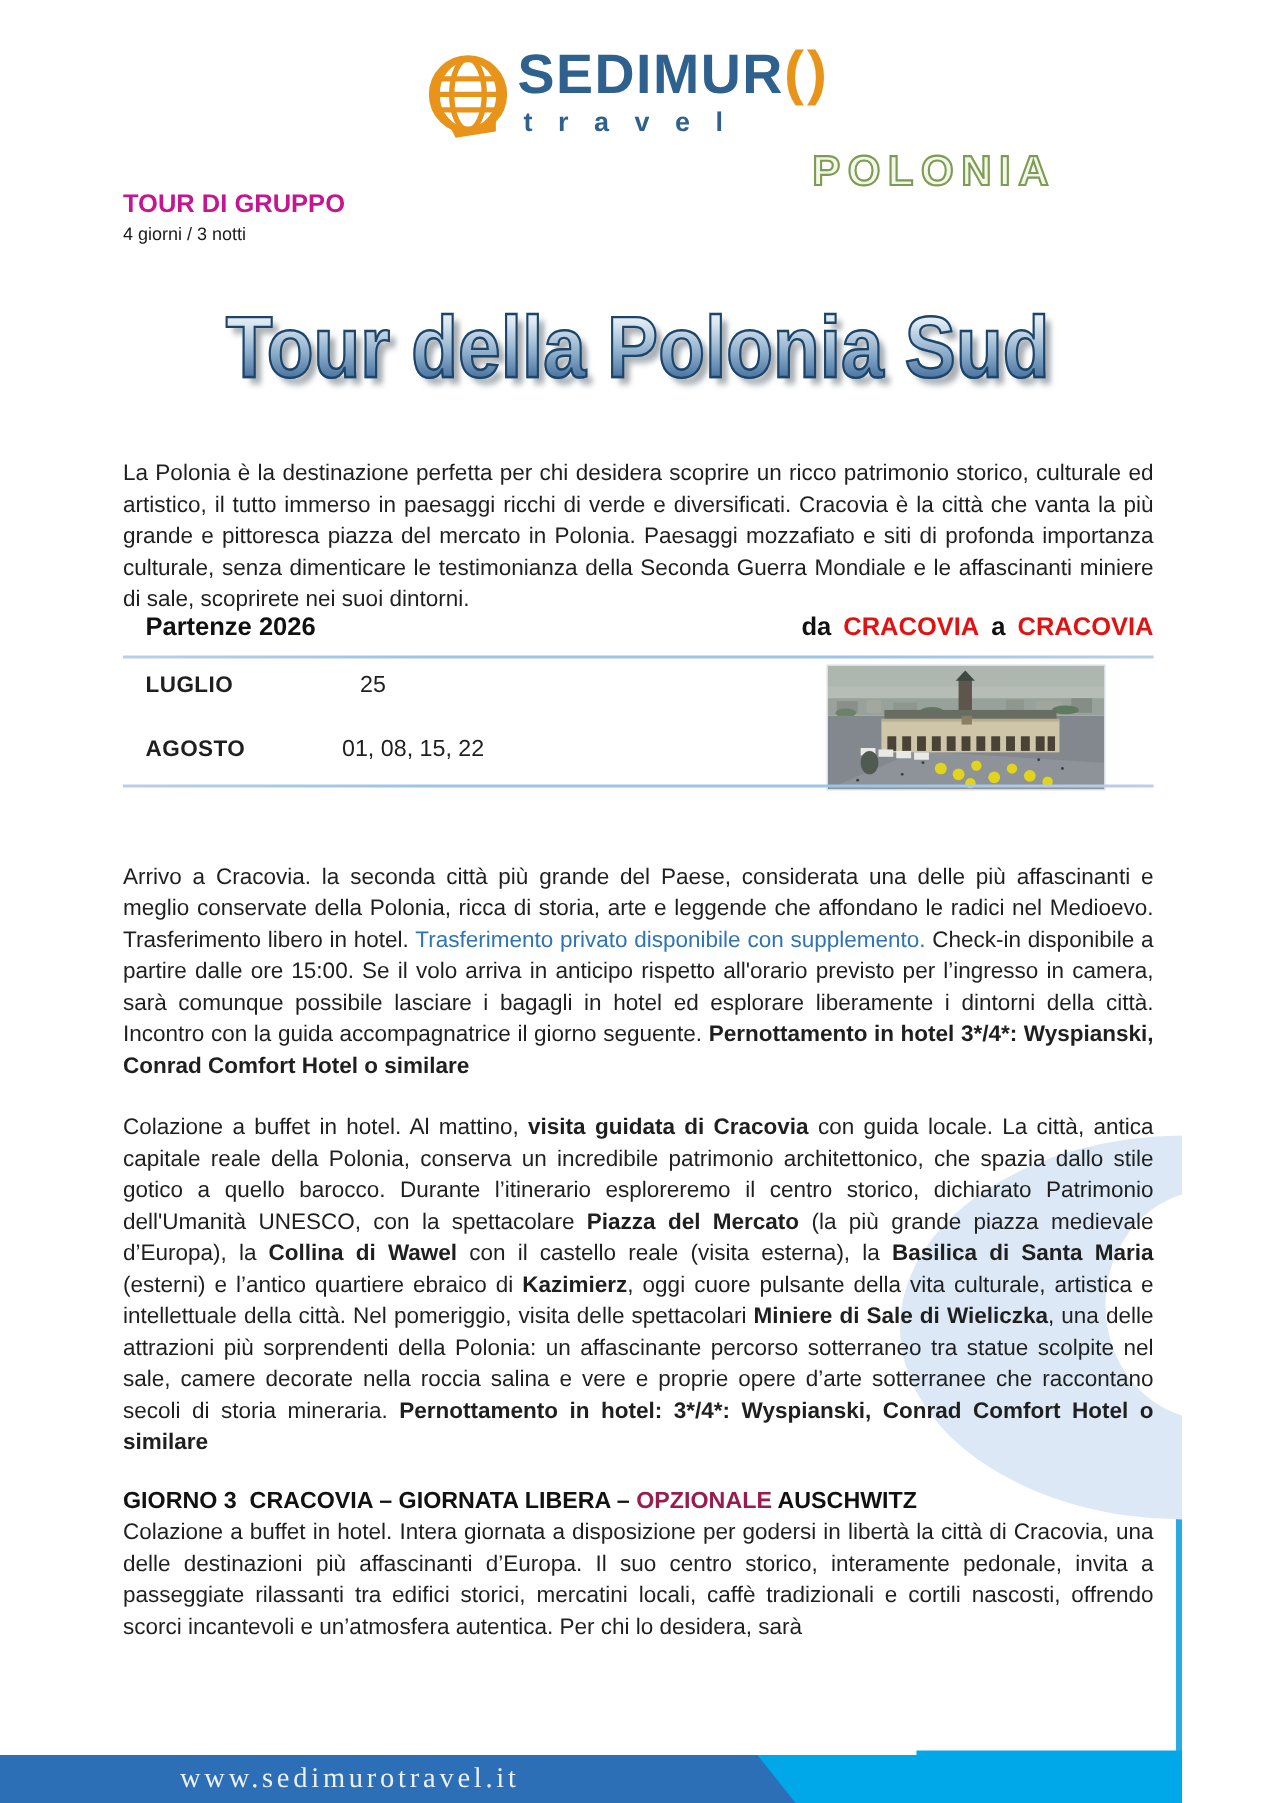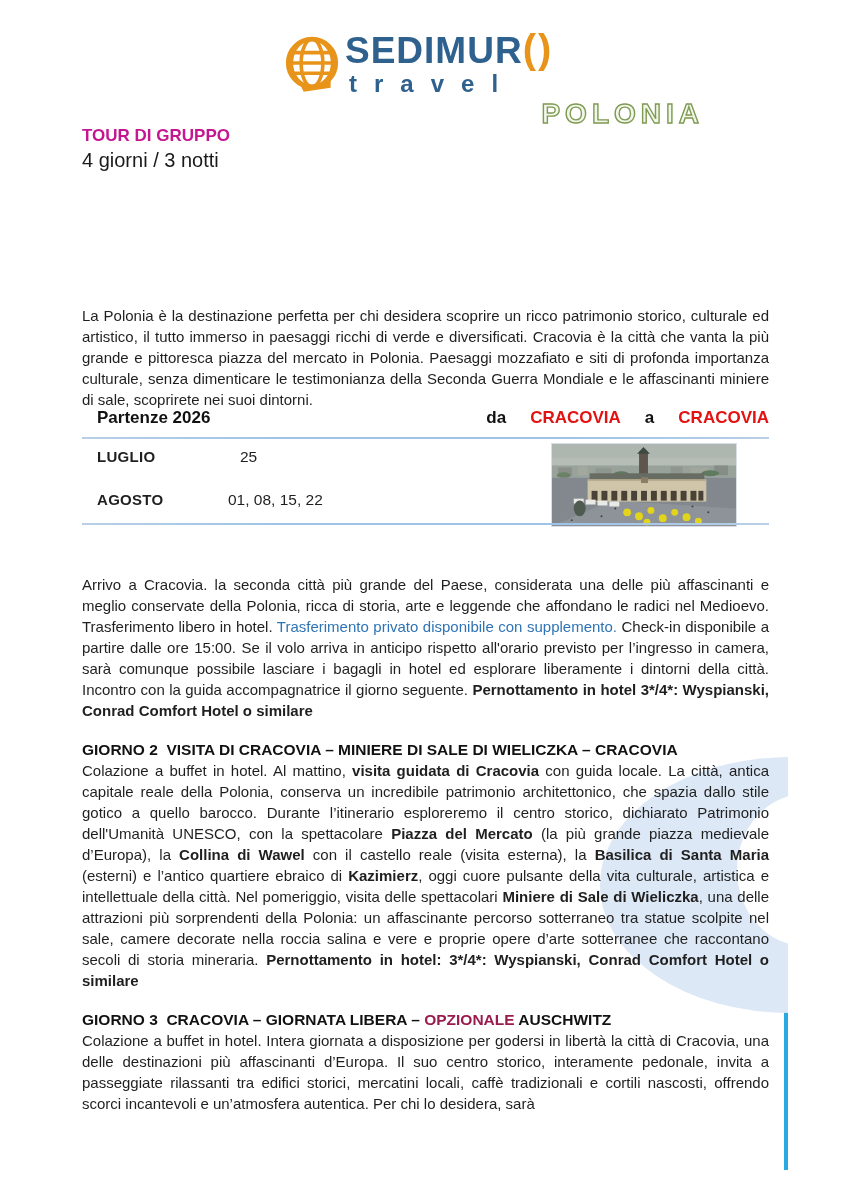--- a/index.html
+++ b/index.html
@@ -5,47 +5,47 @@
   html,body{margin:0;padding:0;background:#ffffff;}
   .page{position:relative;width:788px;height:1202px;background:#fff;overflow:hidden;
         font-family:"Liberation Sans",sans-serif;color:#1f1f1f;}
 
   
   .logo{position:absolute;left:283px;top:30px;display:flex;align-items:flex-start;}
   .globe{width:58px;height:62px;margin-right:4px;margin-top:4px;}
   .wordmark{display:flex;flex-direction:column;}
   .wm-top{font-size:37px;font-weight:700;letter-spacing:1px;color:#2f618e;line-height:1;}
   .wm-top .paren{color:#e8941a;font-size:1.08em;letter-spacing:2px;}
-  .wm-sub{font-size:24px;font-weight:700;color:#2f618e;letter-spacing:17px;line-height:1;
+  .wm-sub{font-size:18px;font-weight:700;color:#2f618e;letter-spacing:17px;line-height:1;
           margin-top:2px;padding-left:4px;}
   .region{position:absolute;right:84px;top:98px;font-size:28px;font-weight:700;letter-spacing:5px;
           color:#f3f6ea;-webkit-text-stroke:1.4px #7e9b52;text-stroke:1.4px #7e9b52;}
 
   .tour-type{position:absolute;left:82px;top:126px;font-size:17px;font-weight:700;color:#c41690;}
-  .duration{position:absolute;left:82px;top:149px;font-size:20px;color:#1a1a1a;}
+  .duration{position:absolute;left:82px;top:149px;font-size:12px;color:#1a1a1a;}
 
   
   .title-wrap{position:absolute;left:0;top:200px;width:850px;text-align:center;}
   .wordart{position:relative;display:inline-block;font-size:58px;font-weight:700;line-height:1.1;
            transform:scaleX(.88);transform-origin:center;}
   .wordart .layer-shadow{position:absolute;left:5px;top:5px;color:rgba(110,120,128,.6);
            filter:blur(2px);white-space:nowrap;}
   .wordart .layer-fill{position:relative;white-space:nowrap;color:transparent;
            background:linear-gradient(180deg,#ffffff 0%,#dce8f2 25%,#8fafcc 55%,#4e77a3 80%,#3c668f 100%);
            -webkit-background-clip:text;background-clip:text;
            -webkit-text-stroke:1.6px #1d4569;}
 
   
   .intro{position:absolute;left:82px;top:290px;width:687px;font-size:15px;line-height:21px;
          text-align:justify;}
 
   
   .departures{position:absolute;left:82px;top:408px;width:687px;height:118px;}
   .dep-heading{padding-left:15px;font-size:17px;font-weight:700;color:#111;display:flex;justify-content:space-between;}
-  .dep-heading .route{margin-left:36px;display:flex;gap:24px;}
+  .dep-heading .route{margin-left:36px;display:flex;gap:8px;}
   .dep-heading .red{color:#e31212;}
   .dep-line{position:absolute;left:0;width:687px;height:2px;
             background:linear-gradient(90deg,#b9cfe6,#9dc3e6 30%,#9dc3e6 70%,#b9cfe6);}
   .dep-line.top{top:29px;}
   .dep-line.bottom{top:115px;}
   .dep-row{position:absolute;left:15px;display:flex;font-size:15px;}
   .dep-row.r0{top:40px;gap:12px;}
   .dep-row.r1{top:83px;}
   .dep-month{width:131px;font-weight:700;letter-spacing:.3px;}
   .dep-dates{font-size:15.5px;}
@@ -103,20 +103,26 @@
       <div class="wm-top"><span>SEDIMUR</span><span class="paren">()</span></div>
       <div class="wm-sub">travel</div>
     </div>
   </div>
 
   <div class="region">POLONIA</div>
 
   <div class="tour-type">TOUR DI GRUPPO</div>
   <div class="duration">4 giorni / 3 notti</div>
 
+  <div class="title-wrap">
+    <h1 class="wordart" style="margin:0;">
+      <span class="layer-shadow">Tour della Polonia Sud</span>
+      <span class="layer-fill">Tour della Polonia Sud</span>
+    </h1>
+  </div>
 
   <p class="intro">La Polonia è la destinazione perfetta per chi desidera scoprire un ricco patrimonio storico, culturale ed artistico, il tutto immerso in paesaggi ricchi di verde e diversificati. Cracovia è la città che vanta la più grande e pittoresca piazza del mercato in Polonia. Paesaggi mozzafiato e siti di profonda importanza culturale, senza dimenticare le testimonianza della Seconda Guerra Mondiale e le affascinanti miniere di sale, scoprirete nei suoi dintorni.</p>
 
   <div class="departures">
     <div class="dep-heading">
       <span>Partenze 2026</span>
       <span class="route">
         <span>da</span>
         <span class="red">CRACOVIA</span>
         <span>a</span>
@@ -199,25 +205,29 @@
   <svg class="watermark" viewBox="0 0 260 290">
     <ellipse cx="200" cy="145" rx="190" ry="128" fill="#dce8f5"></ellipse>
     <ellipse cx="215" cy="130" rx="68" ry="76" fill="#ffffff"></ellipse>
   </svg>
 
   <div class="days">
     <section class="day">
       <div class="day-body"><span>Arrivo a Cracovia. la seconda città più grande del Paese, considerata una delle più affascinanti e meglio conservate della Polonia, ricca di storia, arte e leggende che affondano le radici nel Medioevo. Trasferimento libero in hotel. </span><span class="run-blue">Trasferimento privato disponibile con supplemento.</span><span> Check-in disponibile a partire dalle ore 15:00. Se il volo arriva in anticipo rispetto all'orario previsto per l’ingresso in camera, sarà comunque possibile lasciare i bagagli in hotel ed esplorare liberamente i dintorni della città. Incontro con la guida accompagnatrice il giorno seguente. </span><span class="run-b">Pernottamento in hotel 3*/4*: Wyspianski, Conrad Comfort Hotel o similare</span></div>
     </section>
     <section class="day">
-      <div class="day-heading"><span>GIORNO 2  VISITA DI CRACOVIA – MINIERE DI SALE DI WIELICZKA – CRACOVIA</span></div>
       <div class="day-body"><span>Colazione a buffet in hotel. Al mattino, </span><span class="run-b">visita guidata di Cracovia</span><span> con guida locale. La città, antica capitale reale della Polonia, conserva un incredibile patrimonio architettonico, che spazia dallo stile gotico a quello barocco. Durante l’itinerario esploreremo il centro storico, dichiarato Patrimonio dell'Umanità UNESCO, con la spettacolare </span><span class="run-b">Piazza del Mercato</span><span> (la più grande piazza medievale d’Europa), la </span><span class="run-b">Collina di Wawel</span><span> con il castello reale (visita esterna), la </span><span class="run-b">Basilica di Santa Maria</span><span> (esterni) e l’antico quartiere ebraico di </span><span class="run-b">Kazimierz</span><span>, oggi cuore pulsante della vita culturale, artistica e intellettuale della città. Nel pomeriggio, visita delle spettacolari </span><span class="run-b">Miniere di Sale di Wieliczka</span><span>, una delle attrazioni più sorprendenti della Polonia: un affascinante percorso sotterraneo tra statue scolpite nel sale, camere decorate nella roccia salina e vere e proprie opere d’arte sotterranee che raccontano secoli di storia mineraria. </span><span class="run-b">Pernottamento in hotel: 3*/4*: Wyspianski, Conrad Comfort Hotel o similare</span></div>
     </section>
     <section class="day">
       <div class="day-heading"><span>GIORNO 3  CRACOVIA – GIORNATA LIBERA – </span><span class="run-maroon">OPZIONALE</span><span> AUSCHWITZ</span></div>
       <div class="day-body"><span>Colazione a buffet in hotel. Intera giornata a disposizione per godersi in libertà la città di Cracovia, una delle destinazioni più affascinanti d’Europa. Il suo centro storico, interamente pedonale, invita a passeggiate rilassanti tra edifici storici, mercatini locali, caffè tradizionali e cortili nascosti, offrendo scorci incantevoli e un’atmosfera autentica. Per chi lo desidera, sarà</span></div>
     </section>
   </div>
 
   <div class="edge-accent"></div>
 
+  <div class="footer">
+    <div class="footer-notch"></div>
+    <div class="footer-dark"></div>
+    <a class="footer-url" href="#">www.sedimurotravel.it</a>
+  </div>
 
 </div>
 
 </body></html>

